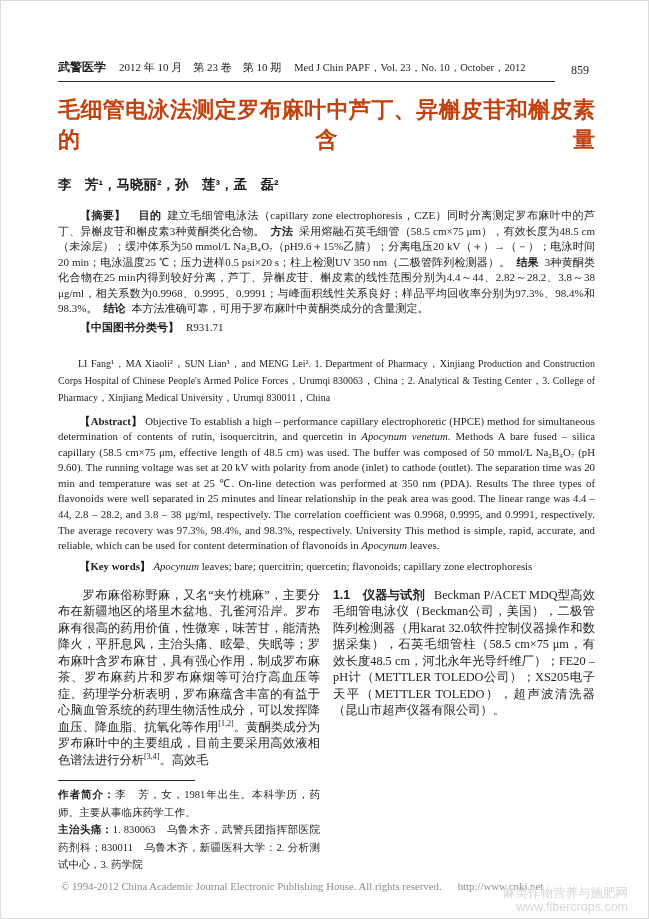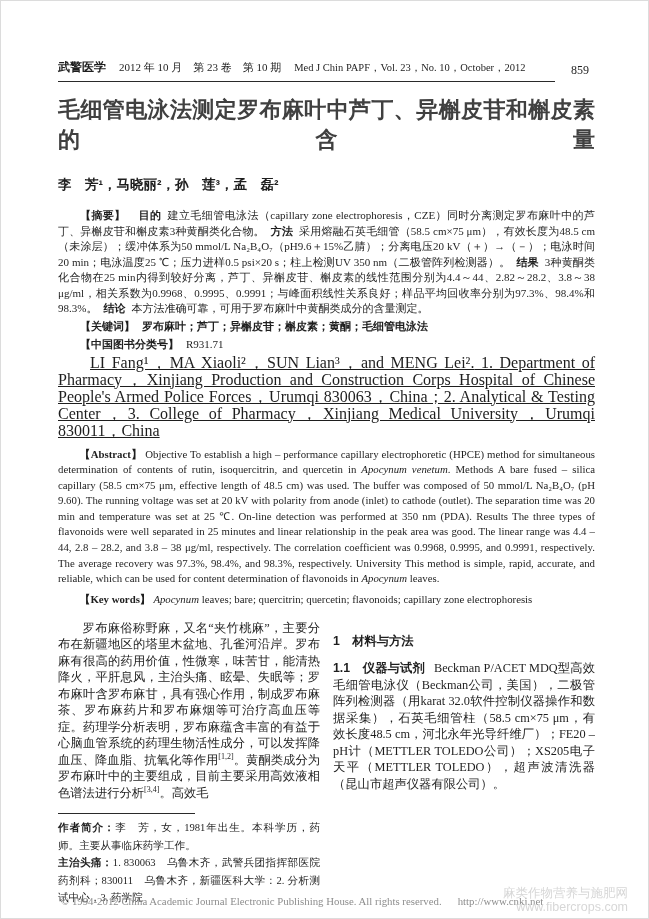--- a/index.html
+++ b/index.html
@@ -18,36 +18,36 @@
     display:flex; align-items:baseline; gap:13px; font-size:10.5px; white-space:nowrap;
   }
   .journal-cn { font-weight:700; font-size:12px; font-family:"Liberation Sans", sans-serif; }
   .issue-cn { font-size:11px; }
   .journal-en { font-size:10.5px; }
   .page-num { font-size:12px; padding:0 6px 4px 0; }
 
   
   .title-cn {
     margin-top:13px; font-family:"Liberation Sans", sans-serif; font-weight:700;
-    font-size:22px; line-height:30px; color:#404040;
+    font-size:22px; line-height:30px; color:#c2410c;
     text-align:justify; text-align-last:justify;
   }
   .authors-cn { margin-top:20px; font-family:"Liberation Sans", sans-serif; font-weight:700; font-size:13.5px; line-height:19px; }
 
   
   .abstract-cn { margin-top:14px; font-size:11px; line-height:15.5px; text-align:justify; text-indent:2em; }
   .glabel { font-weight:700; font-family:"Liberation Sans", sans-serif; margin-right:7px; }
   .lbl { font-weight:700; font-family:"Liberation Sans", sans-serif; margin:0 6px; }
   .kw-cn { margin-top:1px; font-size:11px; line-height:16px; text-indent:2em; font-family:"Liberation Sans", sans-serif; font-weight:700; }
   .kw-cn .glabel { margin-right:7px; }
   .clc { margin-top:2px; font-size:11px; line-height:16px; text-indent:2em; }
 
   
   .title-en { margin-top:12px; font-weight:700; font-size:15.5px; line-height:21px; text-indent:1.8em; text-align:justify; }
-  .authors-en { margin-top:2px; font-size:16px; line-height:17px; text-indent:2em; text-align:justify;text-decoration:underline; }
+  .authors-en { margin-top:20px; font-size:10px; line-height:17px; text-indent:2em; text-align:justify; }
   .abstract-en { margin-top:8px; font-size:10.8px; line-height:15.6px; text-align:justify; text-indent:2em; }
   .kw-en { margin-top:4px; font-size:10.8px; line-height:16px; text-indent:2em; }
   .b { font-weight:700; }
   .i { font-style:italic; }
   .lbl2 { font-weight:400; margin:0 0; }
 
   
   .columns { margin-top:13px; display:flex; gap:13px; font-size:12.3px; line-height:16.5px; text-align:justify; }
   .col { width:262px; }
   .col p { text-indent:2em; }
@@ -58,21 +58,21 @@
   .run-in { font-weight:700; font-family:"Liberation Sans", sans-serif; margin-right:9px; }
 
   
   .footnote { margin-top:12px; font-size:10.6px; line-height:17.5px; text-align:justify; }
   .footnote-rule { width:137px; border-top:1.2px solid #2a2a2a; margin-bottom:5px; }
   .fn { text-indent:0 !important; }
   .fn-lbl { font-weight:700; font-family:"Liberation Sans", sans-serif; }
 
   
   .copyright {
-    position:absolute; left:60px; bottom:11px; width:575px;
+    position:absolute; left:60px; bottom:26px; width:575px;
     font-size:10.8px; color:#8d8d8d; display:flex; gap:16px; white-space:nowrap;
   }
   .watermark {
     position:absolute; right:20px; bottom:4px; text-align:right;
     color:#d7d7d7; font-size:12.5px; line-height:14px;
     font-family:"Liberation Sans", sans-serif;
   }
 </style>
 </head>
 <body>
@@ -88,21 +88,20 @@
       </div>
       <div class="page-num">859</div>
     </div>
 
     <h1 class="title-cn">毛细管电泳法测定罗布麻叶中芦丁、异槲皮苷和槲皮素的含量</h1>
 
     <div class="authors-cn">李　芳¹，马晓丽²，孙　莲³，孟　磊²</div>
 
     <p class="abstract-cn"><span class="glabel">【摘要】</span><span class="lbl">目的</span><span>建立毛细管电泳法（capillary zone electrophoresis，CZE）同时分离测定罗布麻叶中的芦丁、异槲皮苷和槲皮素3种黄酮类化合物。</span><span class="lbl">方法</span><span>采用熔融石英毛细管（58.5 cm×75 μm），有效长度为48.5 cm（未涂层）；缓冲体系为50 mmol/L Na₂B₄O₇（pH9.6＋15%乙腈）；分离电压20 kV（＋）→（－）；电泳时间20 min；电泳温度25 ℃；压力进样0.5 psi×20 s；柱上检测UV 350 nm（二极管阵列检测器）。</span><span class="lbl">结果</span><span>3种黄酮类化合物在25 min内得到较好分离，芦丁、异槲皮苷、槲皮素的线性范围分别为4.4～44、2.82～28.2、3.8～38 μg/ml，相关系数为0.9968、0.9995、0.9991；与峰面积线性关系良好；样品平均回收率分别为97.3%、98.4%和98.3%。</span><span class="lbl">结论</span><span>本方法准确可靠，可用于罗布麻叶中黄酮类成分的含量测定。</span></p>
 
-    <p class="kw-cn"><span class="glabel">【关键词】</span><span>罗布麻叶；芦丁；异槲皮苷；槲皮素；黄酮；毛细管电泳法</span></p>
 
     <p class="clc"><span class="glabel">【中国图书分类号】</span><span>R931.71</span></p>
 
 
     <p class="authors-en"><span>LI Fang¹，MA Xiaoli²，SUN Lian³，and MENG Lei².</span> <span>1. Department of Pharmacy，Xinjiang Production and Construction Corps Hospital of Chinese People's Armed Police Forces，Urumqi 830063，China；2. Analytical &amp; Testing Center，3. College of Pharmacy，Xinjiang Medical University，Urumqi 830011，China</span></p>
 
     <p class="abstract-en"><span class="b">【Abstract】</span>
       <span class="lbl2">Objective</span>
       <span>To establish a high – performance capillary electrophoretic (HPCE) method for simultaneous determination of contents of rutin, isoquercitrin, and quercetin in </span><span class="i">Apocynum venetum</span><span>.</span>
       <span class="lbl2">Methods</span>
@@ -121,21 +120,20 @@
         <div class="footnote">
           <div class="footnote-rule"></div>
           <p class="fn"><span class="fn-lbl">作者简介：</span><span>李　芳，女，1981年出生。本科学历，药师。主要从事临床药学工作。</span></p>
           <p class="fn"><span class="fn-lbl">主治头痛：</span><span>1. 830063　乌鲁木齐，武警兵团指挥部医院药剂科；830011　乌鲁木齐，新疆医科大学：2. 分析测试中心，3. 药学院</span></p>
 
         </div>
       </div>
 
       <div class="col">
 
-        <h3 class="sec-head">1　材料与方法</h3>
 
         <p class="sec11"><span class="run-in">1.1　仪器与试剂</span><span>Beckman P/ACET MDQ型高效毛细管电泳仪（Beckman公司，美国），二极管阵列检测器（用karat 32.0软件控制仪器操作和数据采集），石英毛细管柱（58.5 cm×75 μm，有效长度48.5 cm，河北永年光导纤维厂）；FE20 – pH计（METTLER TOLEDO公司）；XS205电子天平（METTLER TOLEDO），超声波清洗器（昆山市超声仪器有限公司）。</span></p>
       </div>
     </div>
 
   </div>
 
   <div class="copyright">
     <span>© 1994-2012 China Academic Journal Electronic Publishing House. All rights reserved.</span>
     <span>http://www.cnki.net</span>

